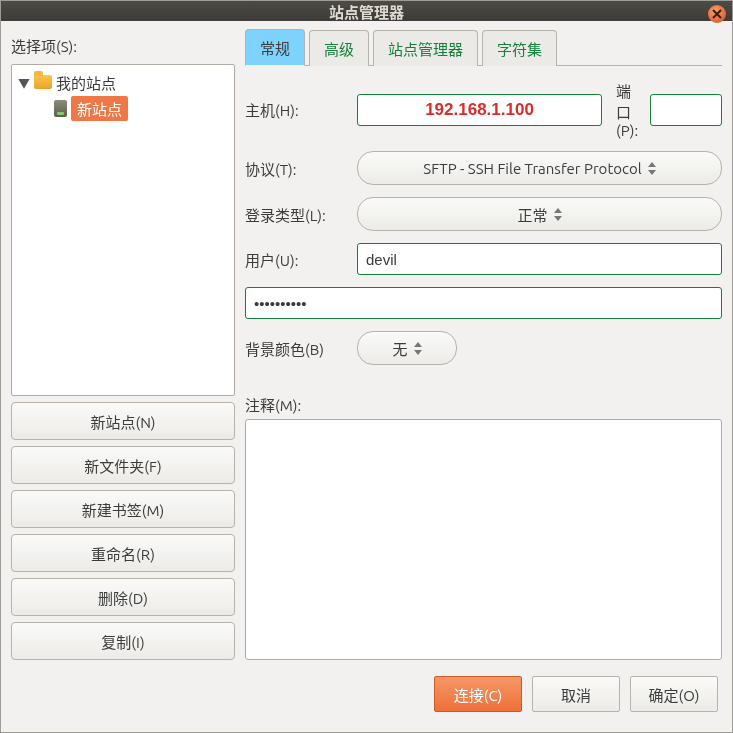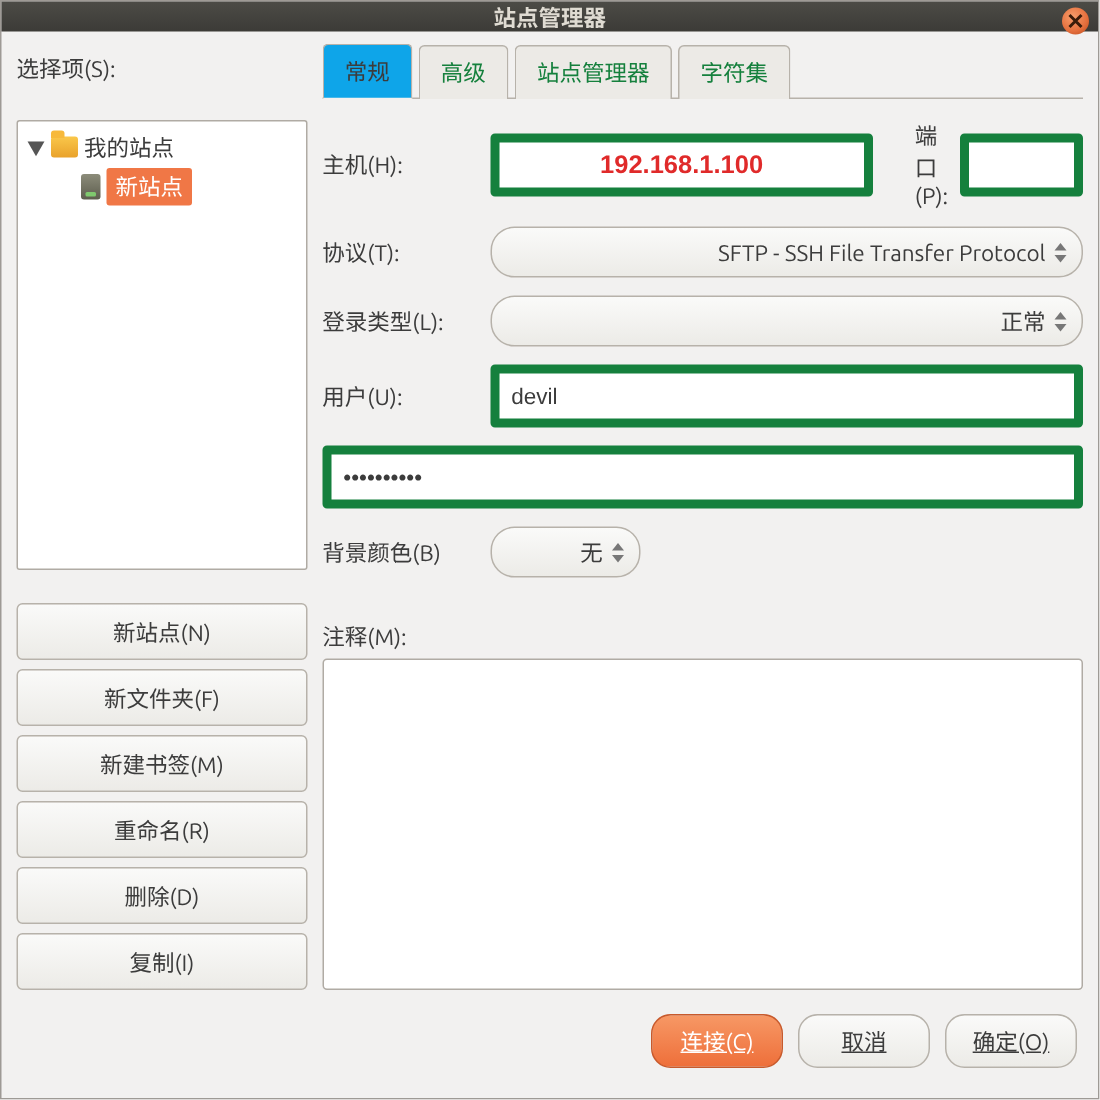--- a/index.html
+++ b/index.html
@@ -12,21 +12,21 @@
     color:#dfdbd2;display:flex;align-items:center;justify-content:center;
     font-weight:bold;font-size:15px;position:relative;}
   .close-btn{position:absolute;right:6px;top:4px;width:18px;height:18px;
     border-radius:9px;background:radial-gradient(circle at 40% 35%,#f89e6c,#e46e3c 60%,#b74818);
     display:flex;align-items:center;justify-content:center;color:#3a1c0a;
     font-size:12px;font-weight:bold;line-height:1;}
   .close-btn svg{width:10px;height:10px;}
   
   .win-body{display:flex;flex-direction:column;height:calc(100% - 28px);}
   .main{display:flex;flex:1;padding:10px 10px 6px 10px;gap:10px;min-height:0;}
-  .left{width:224px;display:flex;flex-direction:column;gap:22px;}
+  .left{width:224px;display:flex;flex-direction:column;gap:6px;}
   .select-lbl{margin:4px 0 2px 0;}
   .tree{flex:1;background:#fff;border:1px solid #b0aba4;border-radius:2px;
     overflow:auto;padding:4px 0;}
   .tree-row{display:flex;align-items:center;height:26px;gap:4px;padding:0 6px;}
   .tree-row.level1{padding-left:6px;}
   .tree-row.level2{padding-left:42px;}
   .tree-arrow{width:12px;text-align:center;color:#555;font-size:12px;}
   .folder-icon{width:18px;height:14px;background:linear-gradient(#fac74a,#e9a22b);
     border-radius:2px;position:relative;}
   .folder-icon:before{content:"";position:absolute;top:-4px;left:0;width:9px;height:5px;
@@ -43,49 +43,49 @@
     border-radius:4px;height:36px;display:flex;align-items:center;
     justify-content:center;font-size:15px;color:#3c3c3c;}
   
   .right{flex:1;display:flex;flex-direction:column;}
   
   .tabstrip{display:flex;align-items:flex-end;height:34px;border-bottom:1px solid #b7b2aa;
     margin-bottom:14px;}
   .tab{padding:7px 14px;border:1px solid #b7b2aa;border-bottom:none;
     border-radius:4px 4px 0 0;margin-right:4px;background:#eceae6;color:#15803d;
     position:relative;top:1px;}
-  .tab.active{background:#0ea5e9;color:#3c3c3c;border-bottom:1px solid #f2f1f0;}
+  .tab.active{background:#7dd3fc;color:#3c3c3c;border-bottom:1px solid #f2f1f0;}
   
   .row{display:flex;align-items:center;margin-bottom:12px;gap:8px;}
   .lbl{min-width:104px;}
   .gap-before{}
-  .input{flex:1;height:30px;background:#fff;border:6px solid #15803d;
+  .input{flex:1;height:30px;background:#fff;border:1px solid #15803d;
     border-radius:3px;padding:0 8px;font-size:15px;color:#3c3c3c;}
   .input.host{color:#e02a2a;font-weight:bold;text-align:center;font-size:17px;}
-  .port-lbl{margin-left:20px;}
+  .port-lbl{margin-left:6px;}
   .port-input{width:54px;}
   .select{flex:1;height:32px;background:linear-gradient(#fafaf9,#ecebe7);
     border:1px solid #b7b2aa;border-radius:16px;display:flex;align-items:center;
-    padding:0 10px;justify-content:flex-end;}
+    padding:0 10px;justify-content:center;}
   .select.small{flex:0 0 78px;}
   .spin{display:flex;flex-direction:column;gap:0;margin-left:6px;}
   .spin span{width:0;height:0;border-left:4px solid transparent;
     border-right:4px solid transparent;}
   .spin .up{border-bottom:5px solid #777;margin-bottom:3px;}
   .spin .dn{border-top:5px solid #777;}
   .comments-lbl{margin-bottom:4px;margin-top:17px;}
   .textarea{flex:1;min-height:106px;background:#fff;border:1px solid #b0aba4;
     border-radius:3px;resize:none;}
   .right .textarea-wrap{flex:1;display:flex;}
   
   .footer{display:flex;justify-content:flex-end;gap:10px;
     padding:10px 14px 12px 14px;}
   .fbtn{min-width:86px;height:34px;background:linear-gradient(#fafaf9,#ecebe7);
-    border:1px solid #b7b2aa;border-radius:13px;display:flex;align-items:center;
-    justify-content:center;text-decoration:underline;}
+    border:1px solid #b7b2aa;border-radius:2px;display:flex;align-items:center;
+    justify-content:center;}
   .fbtn.primary{background:linear-gradient(#f79865,#ee6f3a);border-color:#c85a2c;
     color:#fff;}
 </style>
 </head>
 <body>
 
 <div class="window">
 
   <div class="titlebar">
     <span>站点管理器</span>

